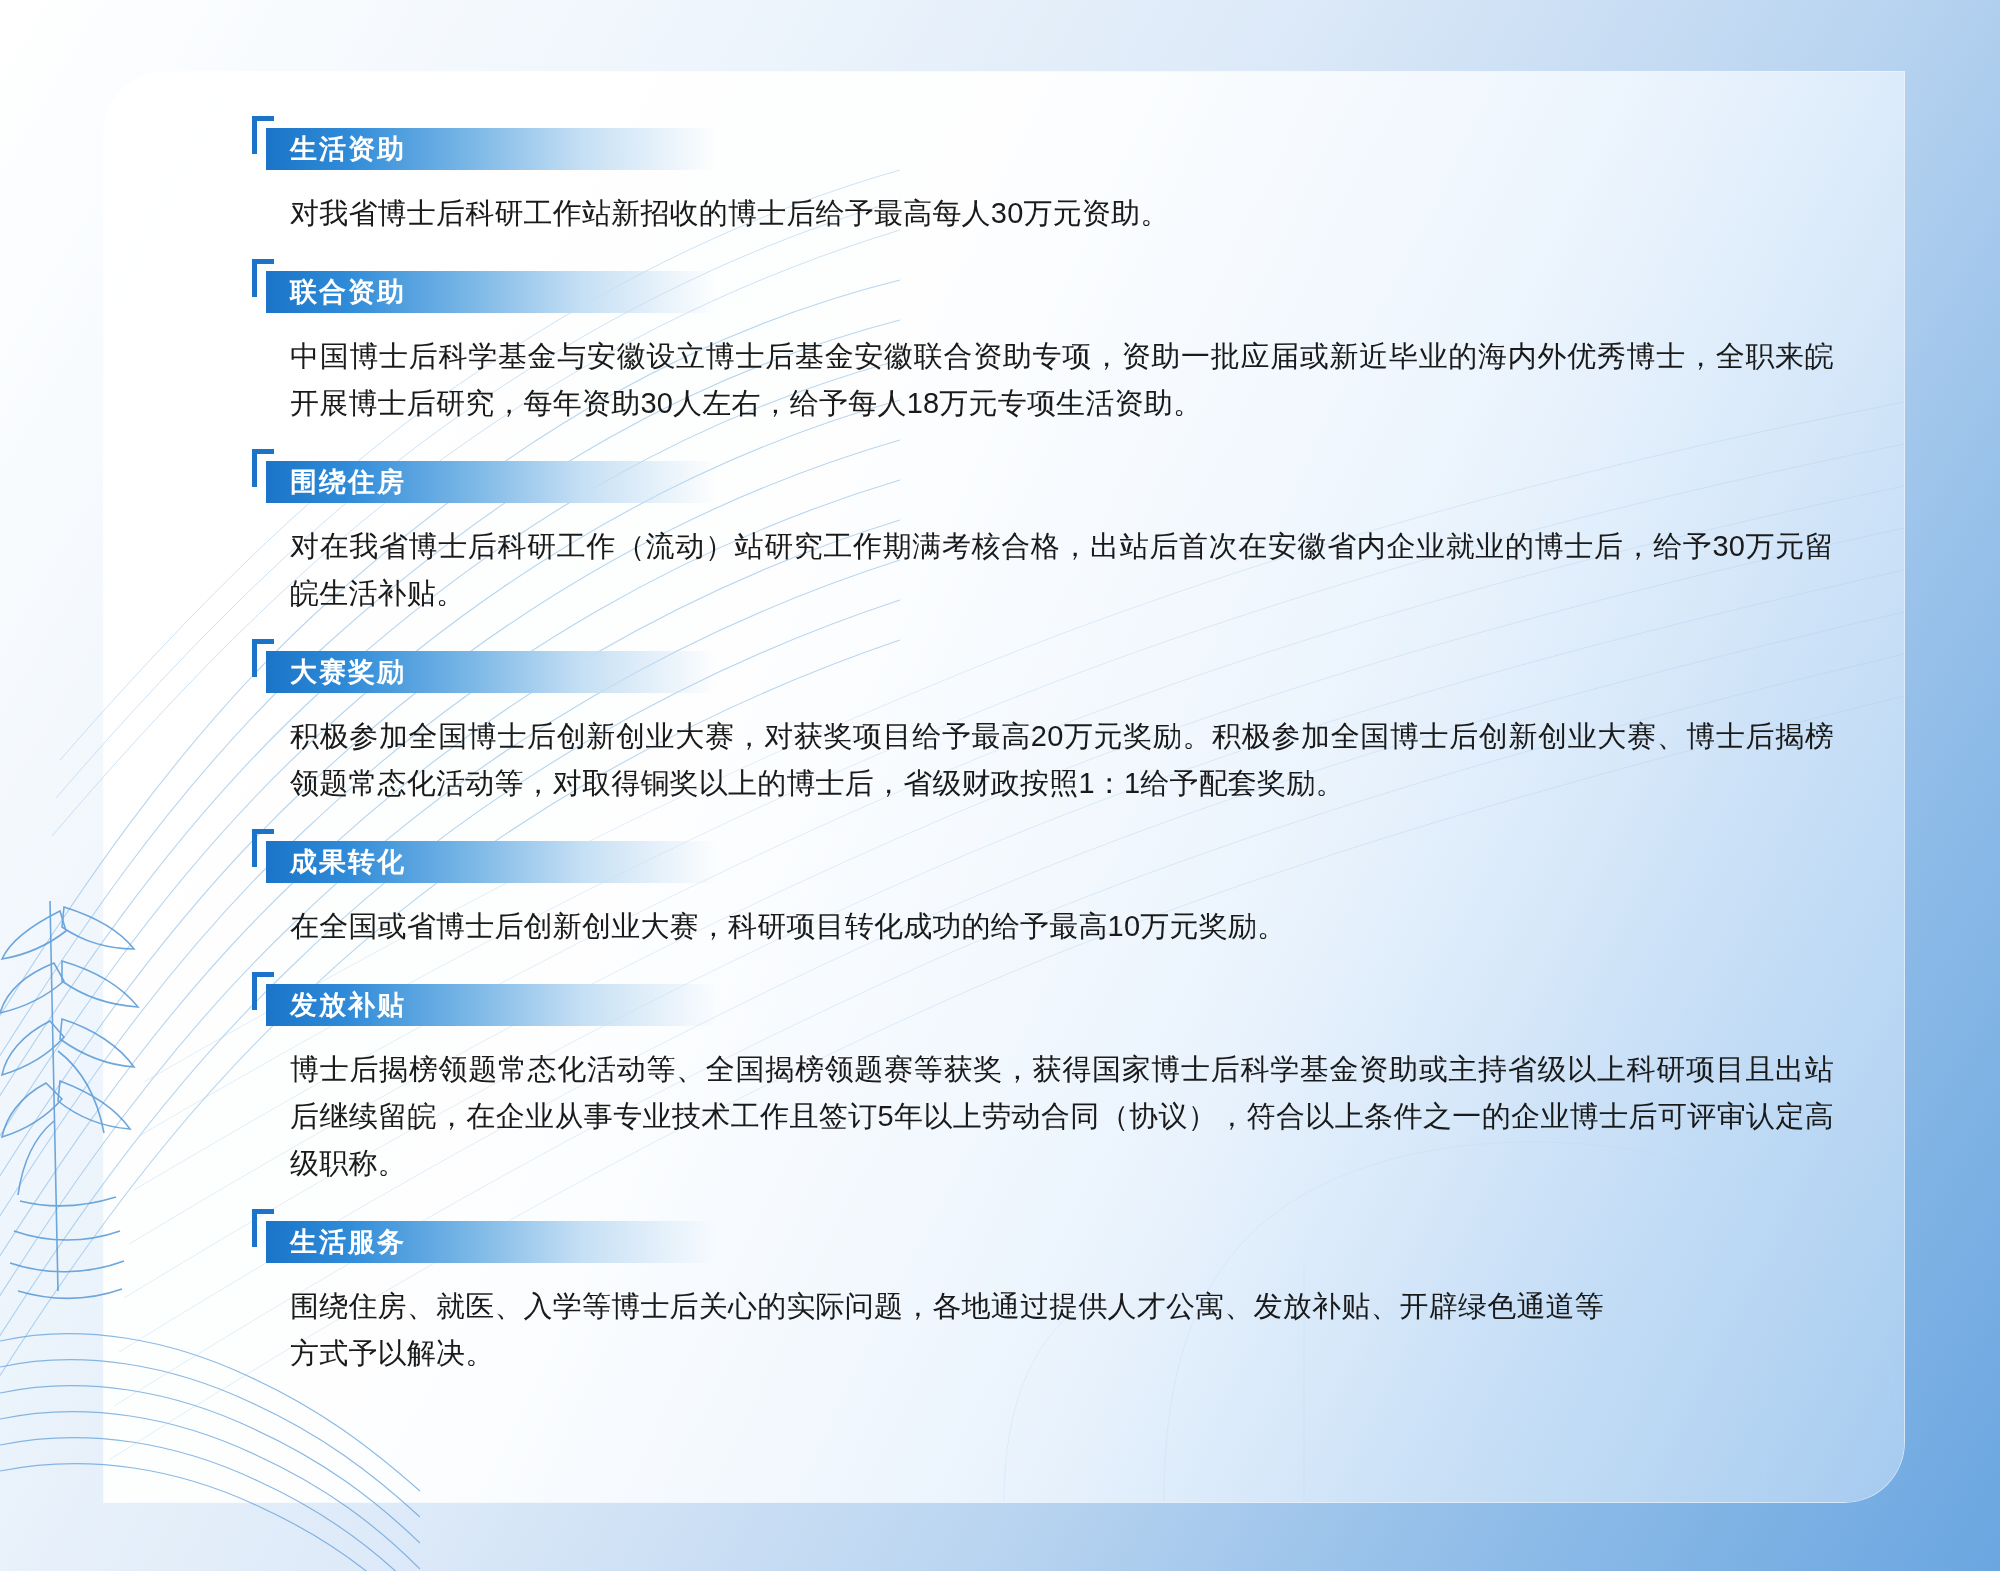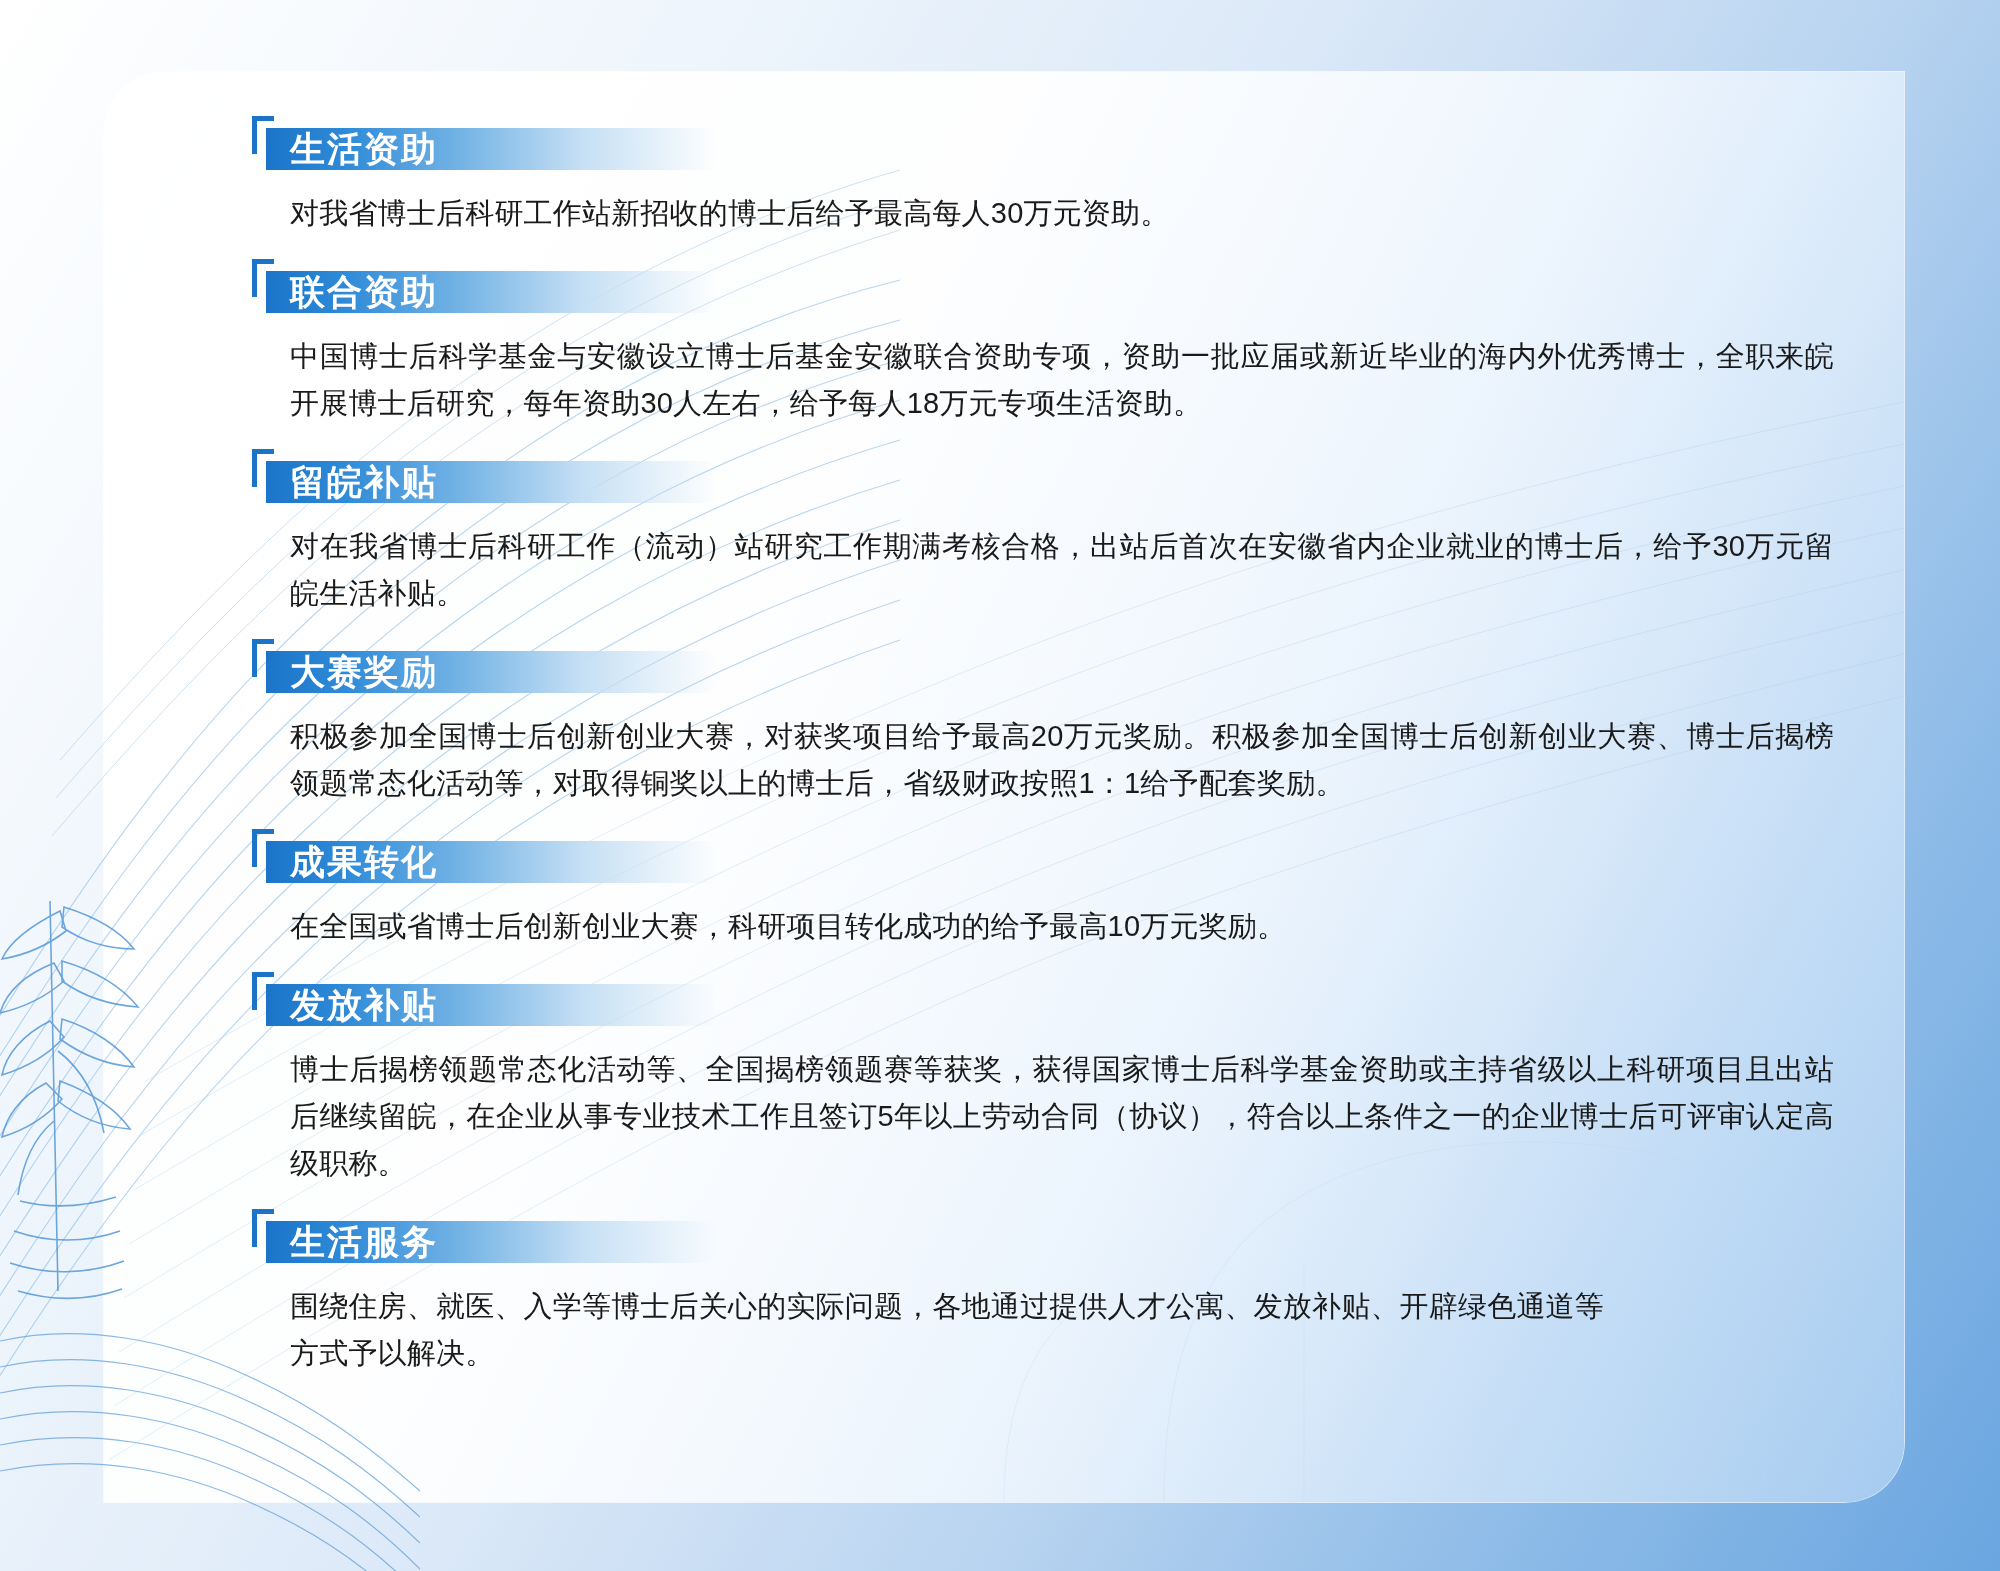--- a/index.html
+++ b/index.html
@@ -84,21 +84,21 @@
     box-sizing: border-box;
   }
 
   .sec-head .title {
     position: absolute;
     left: 24px;
     top: 0;
     height: 42px;
     line-height: 42px;
     color: #ffffff;
-    font-size: 35px;
+    font-size: 27px;
     font-weight: bold;
     letter-spacing: 2px;
     white-space: nowrap;
   }
 
   .sec-body {
     color: #1a1a1a;
     font-size: 29px;
     line-height: 1.62;
     letter-spacing: 0.2px;
@@ -231,21 +231,21 @@
           <span class="corner"></span>
           <span class="title">联合资助</span>
         </div>
         <p class="sec-body">中国博士后科学基金与安徽设立博士后基金安徽联合资助专项，资助一批应届或新近毕业的海内外优秀博士，全职来皖开展博士后研究，每年资助30人左右，给予每人18万元专项生活资助。</p>
       </div>
 
       <div class="section">
         <div class="sec-head">
           <span class="bar"></span>
           <span class="corner"></span>
-          <span class="title">留皖补贴</span>
+          <span class="title">围绕住房</span>
         </div>
         <p class="sec-body">对在我省博士后科研工作（流动）站研究工作期满考核合格，出站后首次在安徽省内企业就业的博士后，给予30万元留皖生活补贴。</p>
       </div>
 
 
       <div class="section">
         <div class="sec-head">
           <span class="bar"></span>
           <span class="corner"></span>
           <span class="title">大赛奖励</span>

